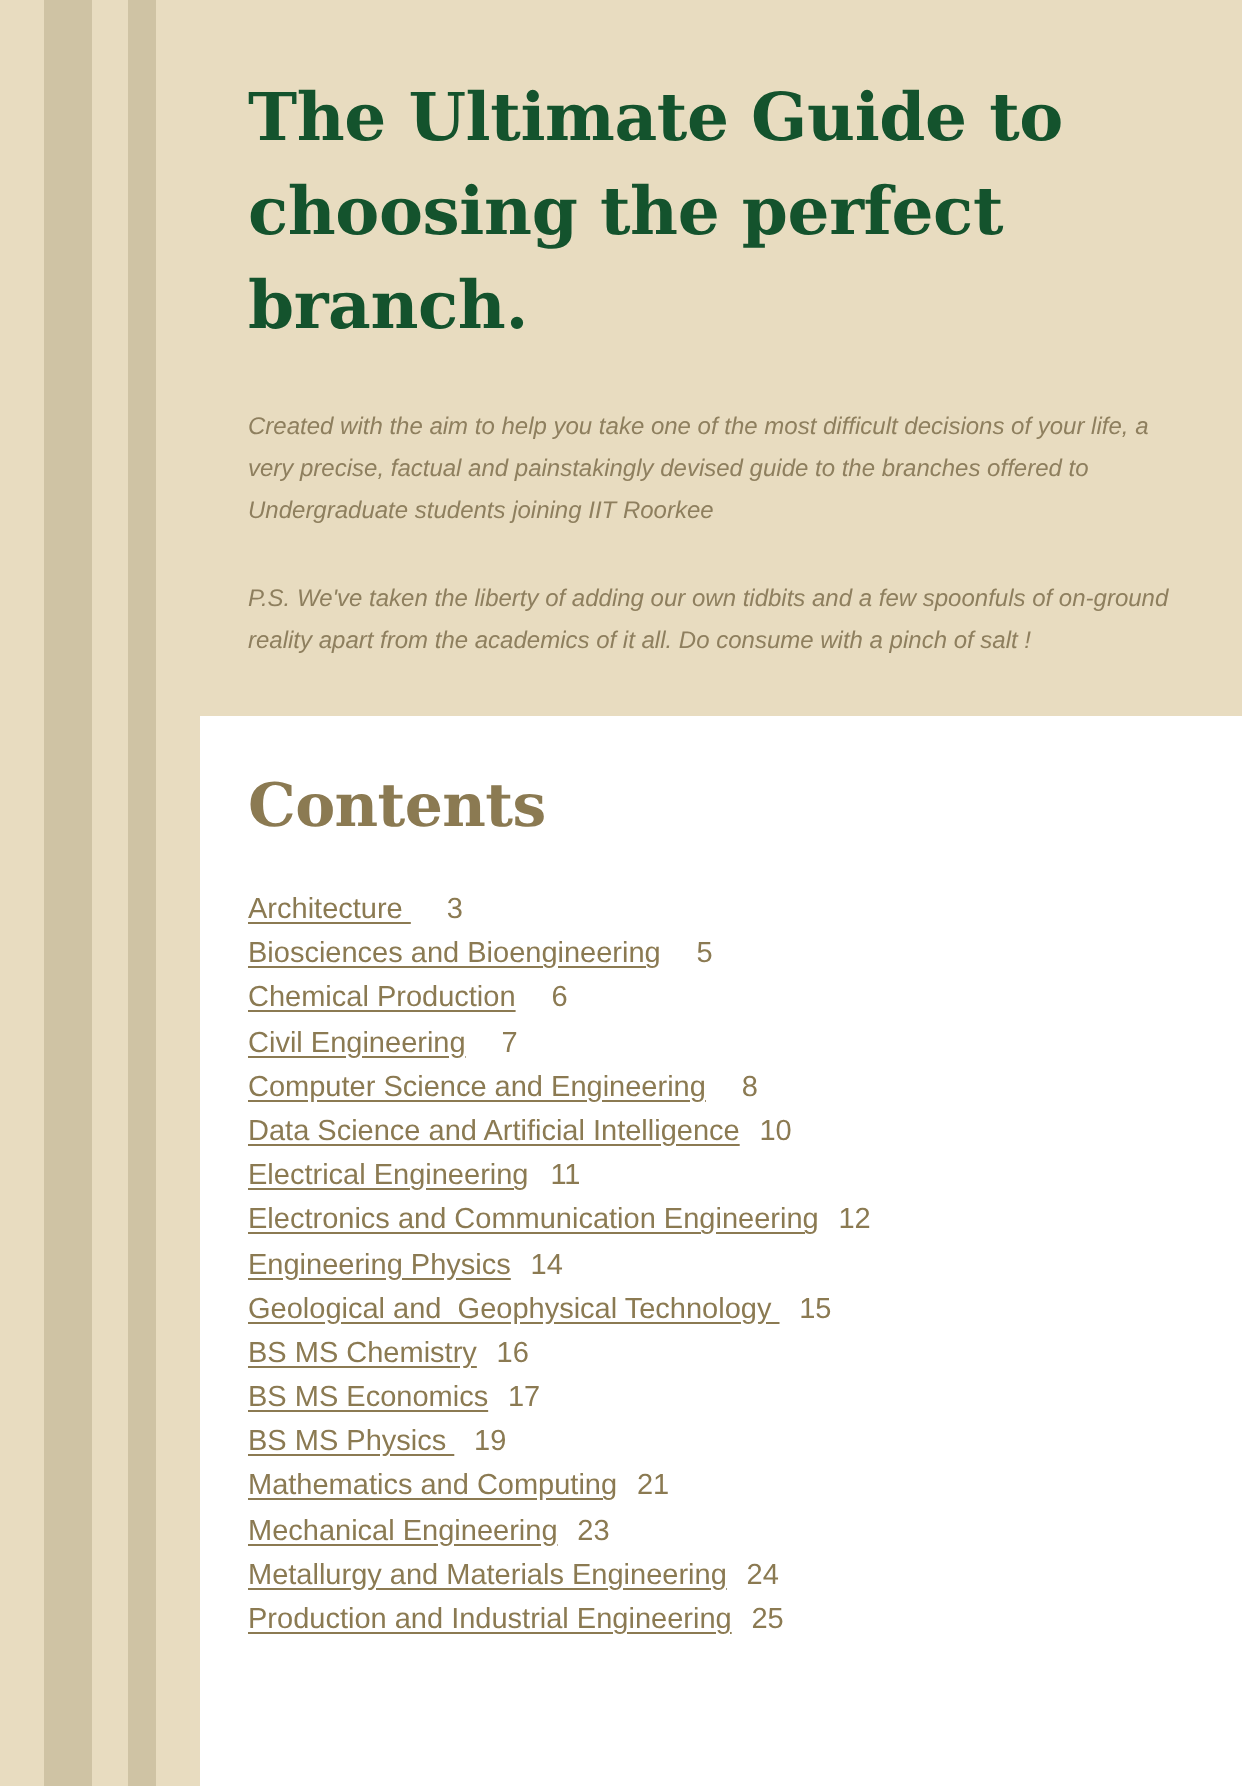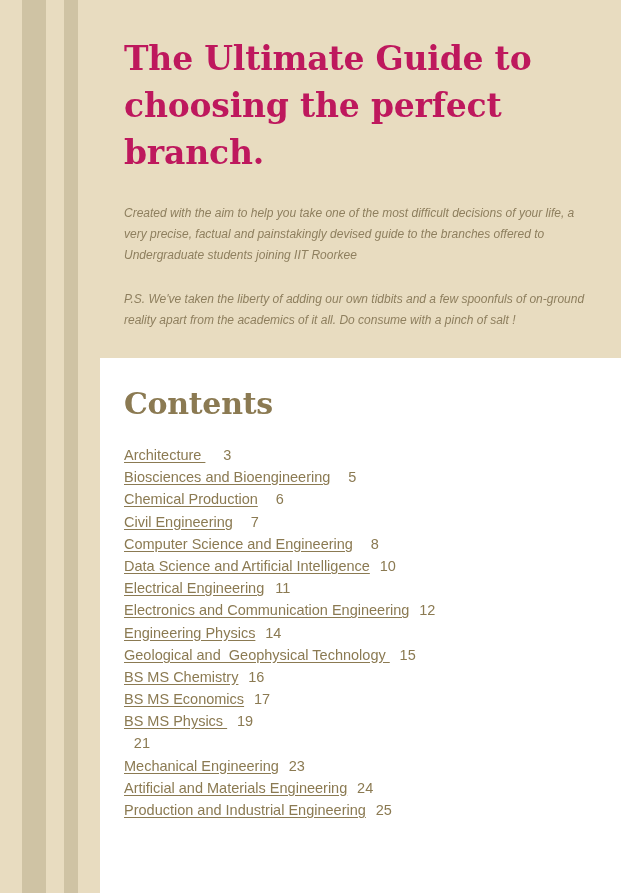--- a/index.html
+++ b/index.html
@@ -36,21 +36,21 @@
     height: 358px;
     background: #e8dcc0;
     box-sizing: border-box;
     padding: 36px 36px 0 24px;
   }
   .hero-title {
     font-family: "DejaVu Serif", "Liberation Serif", serif;
     font-weight: 700;
     font-size: 33px;
     line-height: 1.42;
-    color: #be185d;
+    color: #14532d;
     margin: 0 0 26px 0;
     letter-spacing: -0.2px;
   }
   .hero-para {
     font-family: "Liberation Sans", sans-serif;
     font-size: 12px;
     line-height: 1.78;
     color: #8e7f5e;
     margin: 0;
     max-width: 462px;
@@ -181,30 +181,31 @@
     <span class="toc-label">BS MS Economics</span>
     <span class="toc-page">17</span>
   </li>
 
   <li class="toc-item">
     <span class="toc-label">BS MS Physics </span>
     <span class="toc-page">19</span>
   </li>
 
   <li class="toc-item">
+    <span class="toc-label">Mathematics and Computing</span>
     <span class="toc-page">21</span>
   </li>
 
   <li class="toc-item">
     <span class="toc-label">Mechanical Engineering</span>
     <span class="toc-page">23</span>
   </li>
 
   <li class="toc-item">
-    <span class="toc-label">Artificial and Materials Engineering</span>
+    <span class="toc-label">Metallurgy and Materials Engineering</span>
     <span class="toc-page">24</span>
   </li>
 
   <li class="toc-item">
     <span class="toc-label">Production and Industrial Engineering</span>
     <span class="toc-page">25</span>
   </li>
 </ul>
 </section>
 

